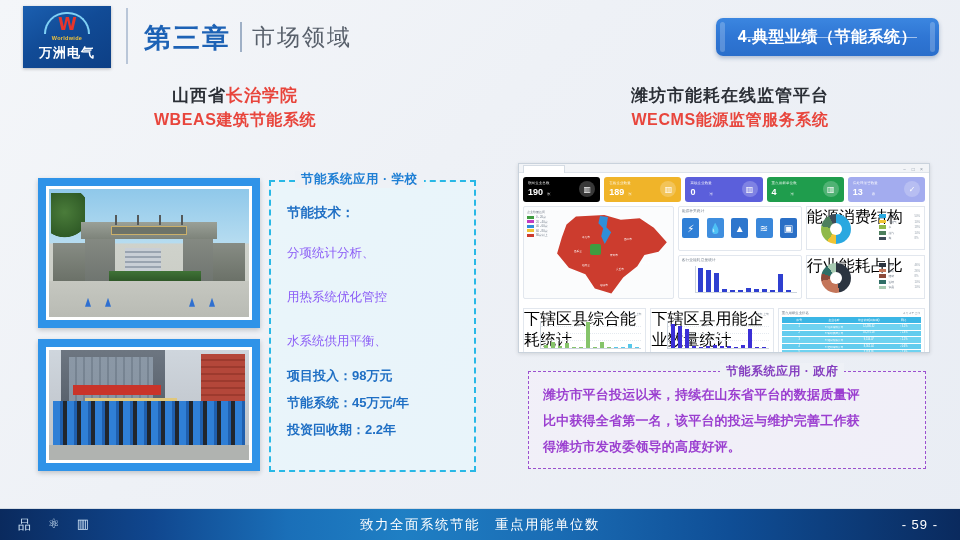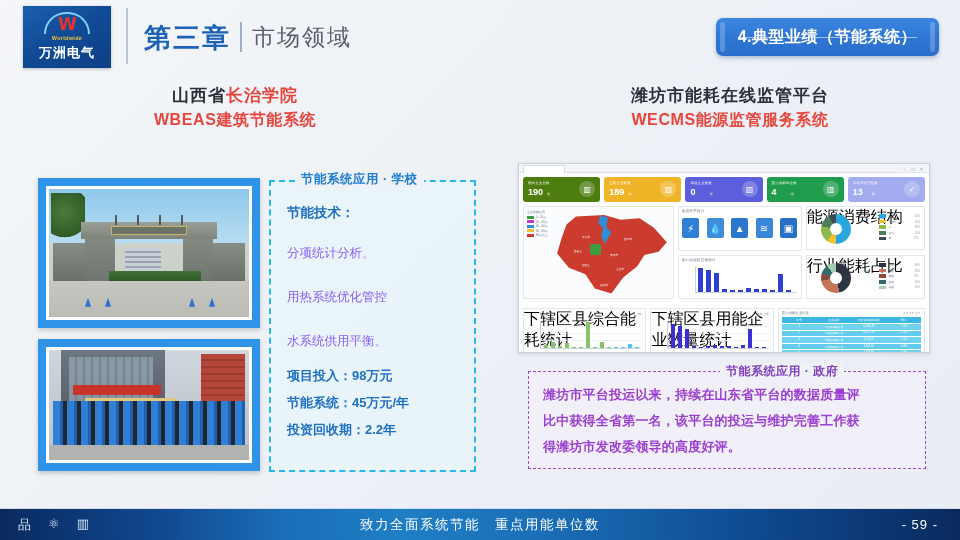--- a/index.html
+++ b/index.html
@@ -375,21 +375,21 @@
 <div id="dash-frame">
 
   <div id="dash-tabbar">
     <div class="tab"></div>
     <div class="win">− □ ×</div>
   </div>
 
   <div id="dash-body">
 
     <div class="kpi-row">
-      <div class="kpi" style="background:#4d7c0f">
+      <div class="kpi" style="background:#000000">
         <span class="kl">联网企业总数</span>
         <span class="kv">190</span>
         <span class="ku">家</span>
         <span class="ki">▥</span>
       </div>
       <div class="kpi" style="background:#f0b429">
         <span class="kl">在线企业数量</span>
         <span class="kv">189</span>
         <span class="ku">家</span>
         <span class="ki">▥</span>

